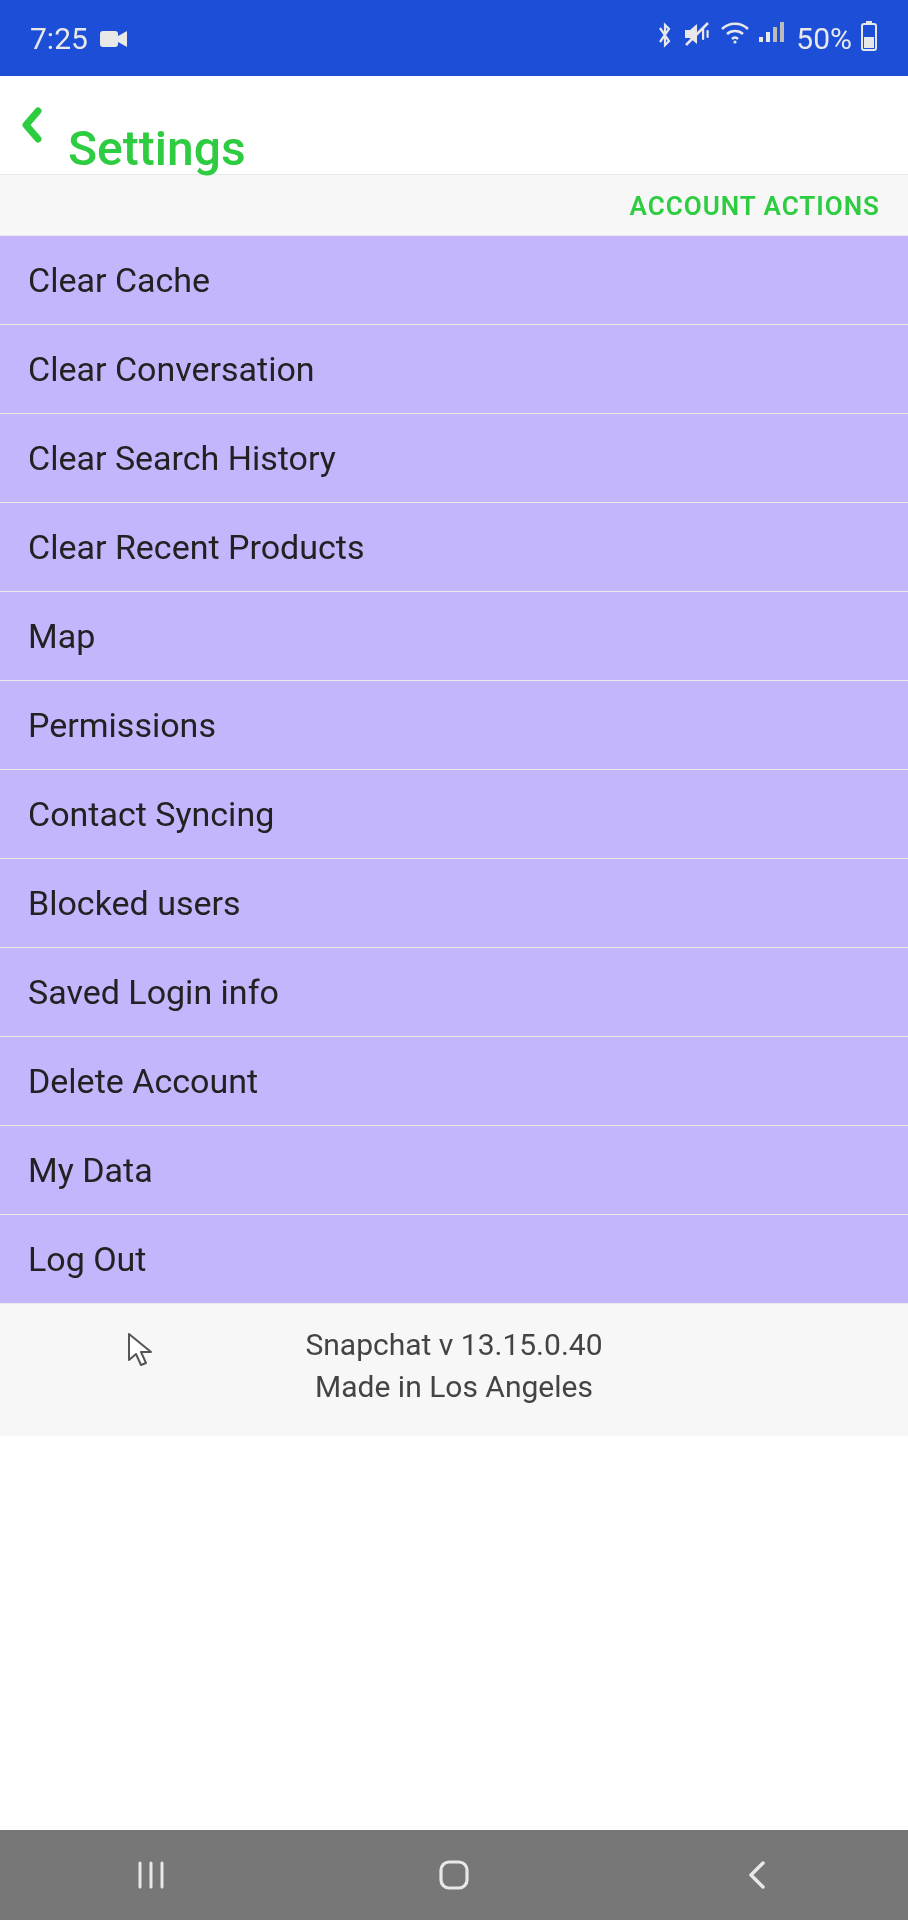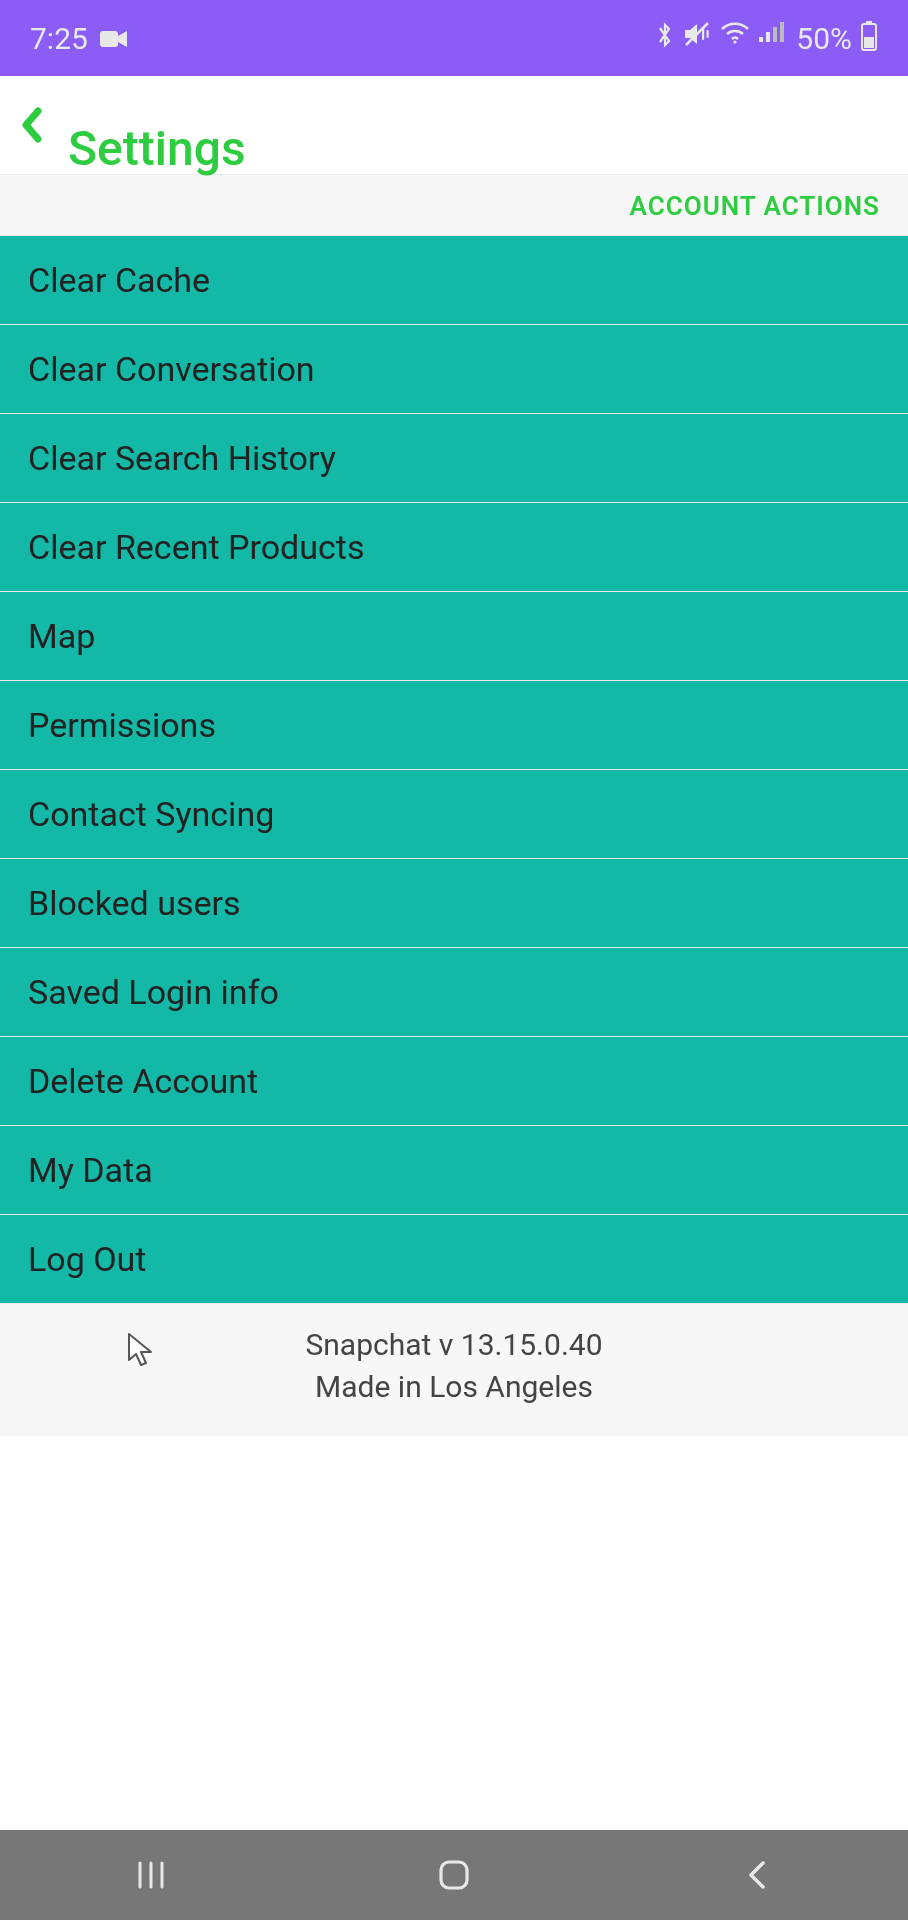--- a/index.html
+++ b/index.html
@@ -5,21 +5,21 @@
   * { margin: 0; padding: 0; box-sizing: border-box; }
   html, body {
     width: 908px;
     height: 1920px;
     font-family: -apple-system, BlinkMacSystemFont, "Segoe UI", Roboto, Helvetica, Arial, sans-serif;
     background: #ffffff;
     overflow: hidden;
   }
   .status-bar {
     height: 76px;
-    background: #8b5cf6;
+    background: #1d4ed8;
     color: #e8e8e8;
     display: flex;
     align-items: center;
     justify-content: space-between;
     padding: 0 30px;
     font-size: 30px;
   }
   .status-left { display: flex; align-items: center; gap: 12px; }
   .status-right { display: flex; align-items: flex-start; gap: 8px; }
   .status-right svg { display: block; }
@@ -47,21 +47,21 @@
     background: #f7f7f7;
     border-top: 1px solid #e9e9e9;
     border-bottom: 1px solid #e9e9e9;
     padding: 16px 28px 14px 28px;
     color: #2ecc40;
     font-size: 26px;
     font-weight: 600;
     letter-spacing: 1px;
     text-align: right;
   }
-  .list { background: #14b8a6; text-align: center; }
+  .list { background: #c4b5fd; text-align: center; }
   .list-item {
     height: 89px;
     border-bottom: 1px solid #e9e9e9;
     display: flex;
     align-items: center;
     padding: 0 28px;
     font-size: 34px;
     color: #222222;
     cursor: pointer;
     position: relative;

